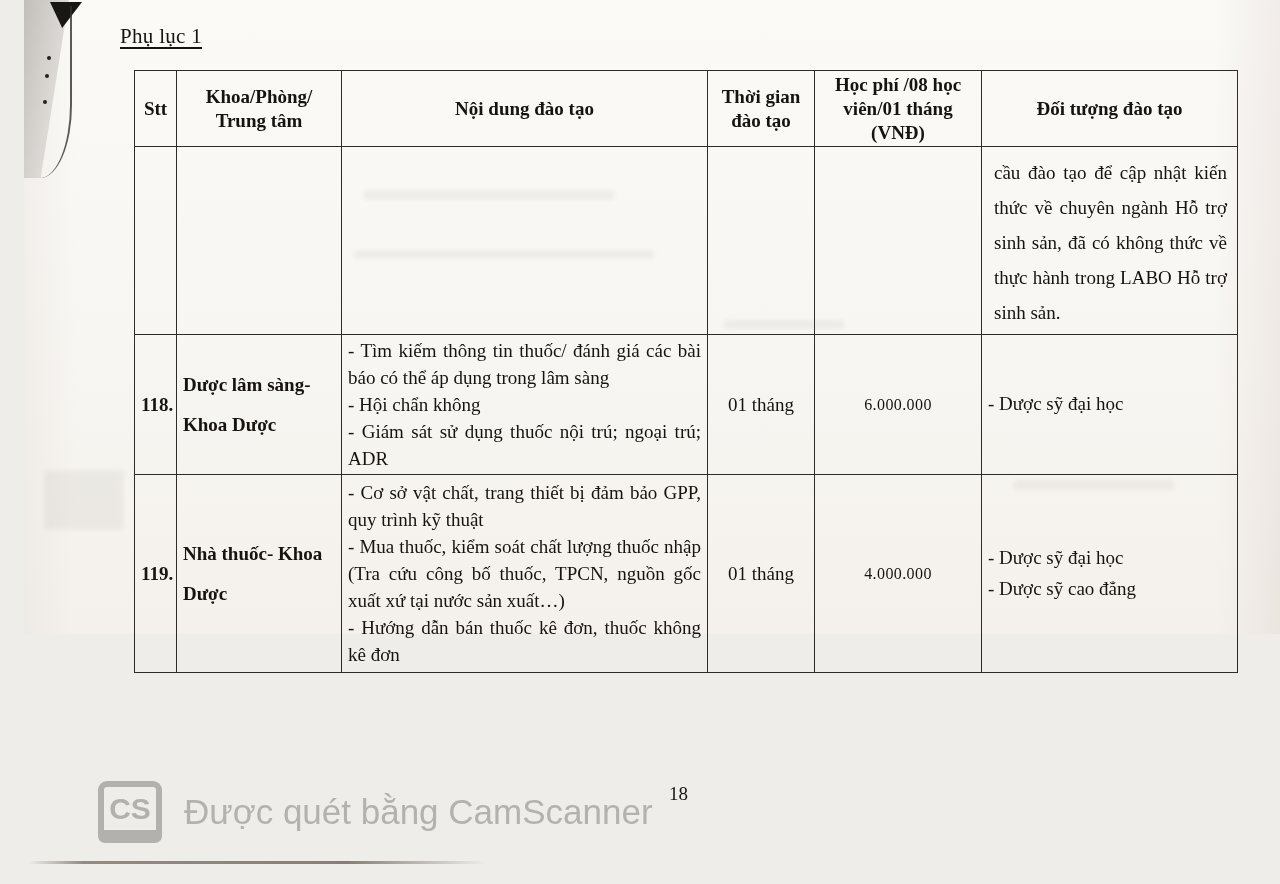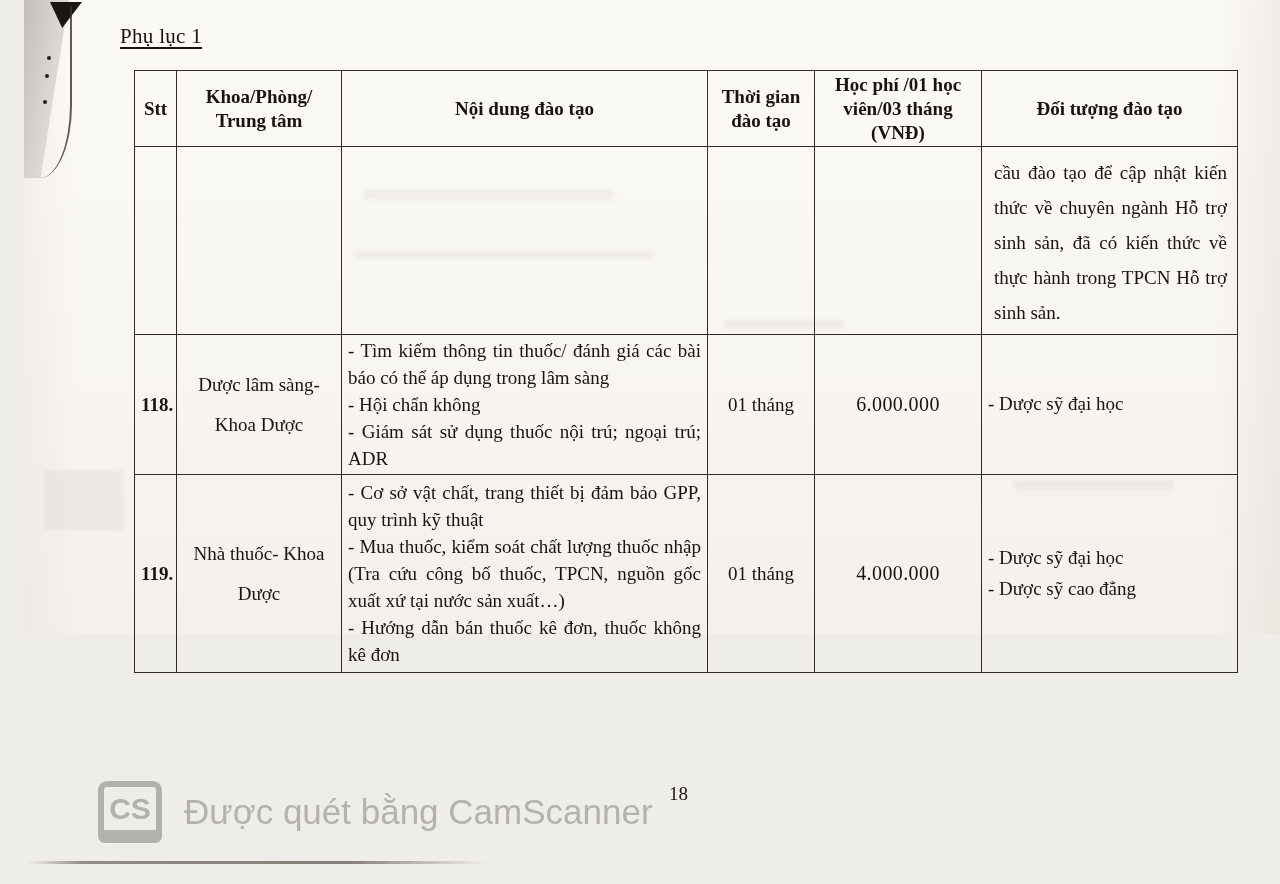--- a/index.html
+++ b/index.html
@@ -44,26 +44,26 @@
     position:absolute;left:110px;top:70px;width:1103px;
     border-collapse:collapse;table-layout:fixed;
     font-size:19px;
   }
   table.doc td,table.doc th{
     border:1.7px solid #2f2b26;vertical-align:middle;
     padding:2px 6px;overflow:hidden;
   }
   th{font-weight:bold;text-align:center;line-height:1.25;font-size:19px;padding:4px 2px;}
   td.stt{font-weight:bold;text-align:center;padding:0 1px;font-size:19px;}
-  td.khoa{font-weight:normal;text-align:center;line-height:2.1;padding:0 6px;}
+  td.khoa{font-weight:bold;line-height:2.1;padding:0 6px;}
   td.khoa.tight{line-height:1.55;}
   td.noidung{text-align:justify;padding:4px 10px 4px 9px;line-height:27px;}
   td.noidung div{text-align:justify;}
   td.thoigian,td.hocphi{text-align:center;}
-  td.hocphi{font-size:20px;letter-spacing:.4px;text-align:center;}
+  td.hocphi{font-size:16px;letter-spacing:.4px;text-align:center;}
   td.doituong{padding:4px 8px 4px 13px;line-height:1.4;}
   td.doituong div{margin:5px 0;}
   td.doituong.cont{vertical-align:top;padding:8px 10px 4px 12px;line-height:35px;text-align:justify;}
   
   .page-number{position:absolute;left:645px;top:783px;font-size:19px;}
   .watermark{position:absolute;left:46px;top:781px;display:flex;align-items:center;gap:16px;padding-left:28px;}
   .cs-icon{
     width:52px;height:44px;border:6px solid #b3b1ae;border-bottom:0;
     border-radius:9px 9px 0 0;display:flex;align-items:center;justify-content:center;
     font-family:"Liberation Sans",sans-serif;font-weight:bold;font-size:30px;color:#b3b1ae;
@@ -105,32 +105,32 @@
       <col style="width:107px">
         <col style="width:167px">
         <col style="width:256px">
     </colgroup>
     <tbody>
       <tr style="height:70px">
         <th>Stt</th>
         <th>Khoa/Phòng/ Trung tâm</th>
         <th>Nội dung đào tạo</th>
         <th>Thời gian đào tạo</th>
-        <th>Học phí /01 học viên/03 tháng (VNĐ)</th>
+        <th>Học phí /08 học viên/01 tháng (VNĐ)</th>
         <th>Đối tượng đào tạo</th>
       </tr>
 
       <tr style="height:173px">
         <td class="stt"></td>
         <td class="khoa"></td>
         <td class="noidung"></td>
         <td class="thoigian"></td>
         <td class="hocphi"></td>
         <td class="doituong cont">
-          <div style="margin:0">cầu đào tạo để cập nhật kiến thức về chuyên ngành Hỗ trợ sinh sản, đã có kiến thức về thực hành trong TPCN Hỗ trợ sinh sản.</div>
+          <div style="margin:0">cầu đào tạo để cập nhật kiến thức về chuyên ngành Hỗ trợ sinh sản, đã có không thức về thực hành trong LABO Hỗ trợ sinh sản.</div>
         </td>
       </tr>
 
       <tr style="height:139px">
         <td class="stt">118.</td>
         <td class="khoa">Dược lâm sàng- Khoa Dược</td>
         <td class="noidung">
           <div>- Tìm kiếm thông tin thuốc/ đánh giá các bài báo có thể áp dụng trong lâm sàng</div>
           <div>- Hội chẩn không</div>
           <div>- Giám sát sử dụng thuốc nội trú; ngoại trú; ADR</div>

